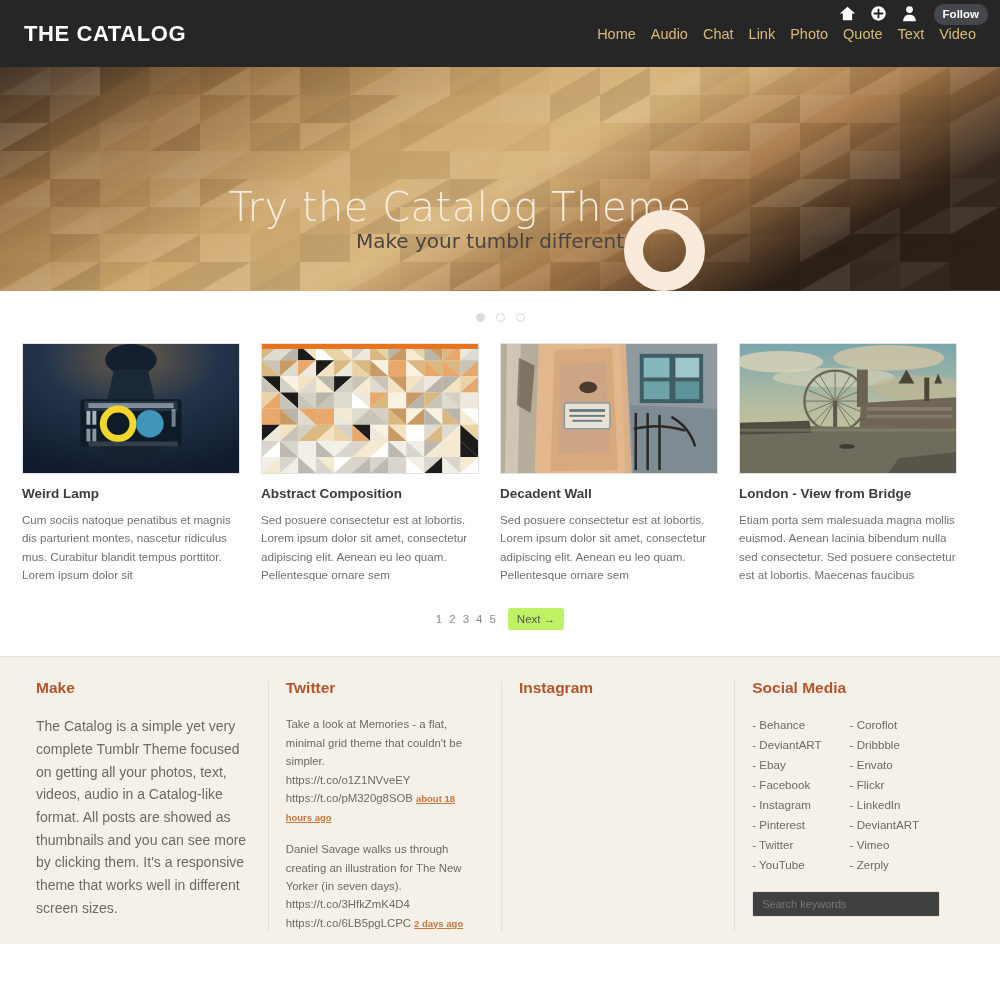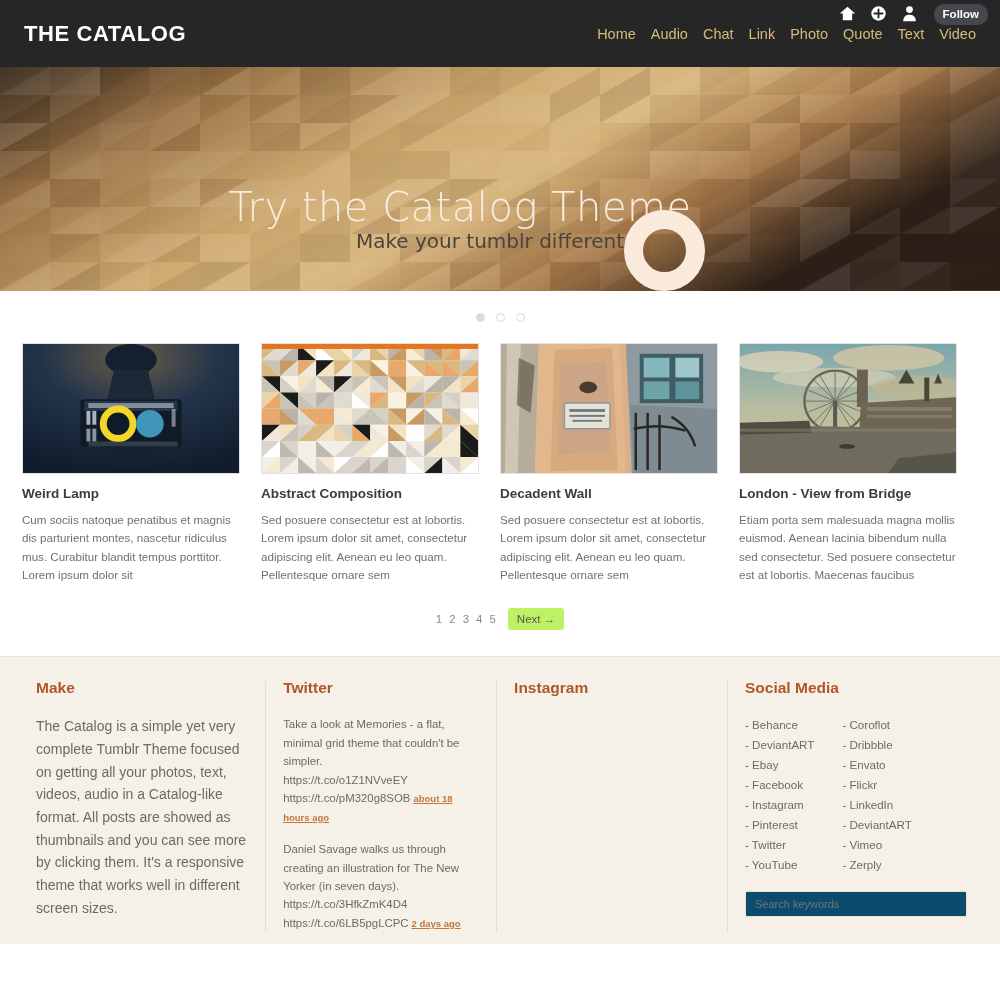--- a/index.html
+++ b/index.html
@@ -250,23 +250,23 @@
   .social-cols ul { list-style: none; }
   .social-cols li {
     font-size: 11.6px;
     line-height: 1.72;
     color: #6e6a63;
     font-family: "Liberation Sans", sans-serif;
   }
   .social-cols li a { color: #6e6a63; text-decoration: none; cursor: pointer; }
   .search-box {
     margin-top: 16px;
-    width: 222px;
+    width: 188px;
     height: 26px;
-    background: #0c4a6e;
+    background: #404040;
     border: 1px solid #e6e0d3;
     border-radius: 2px;
     padding: 0 9px;
     font-size: 11px;
     color: #9a958c;
     font-family: "Liberation Sans", sans-serif;
     outline: none;
   }
 </style>
 </head>

